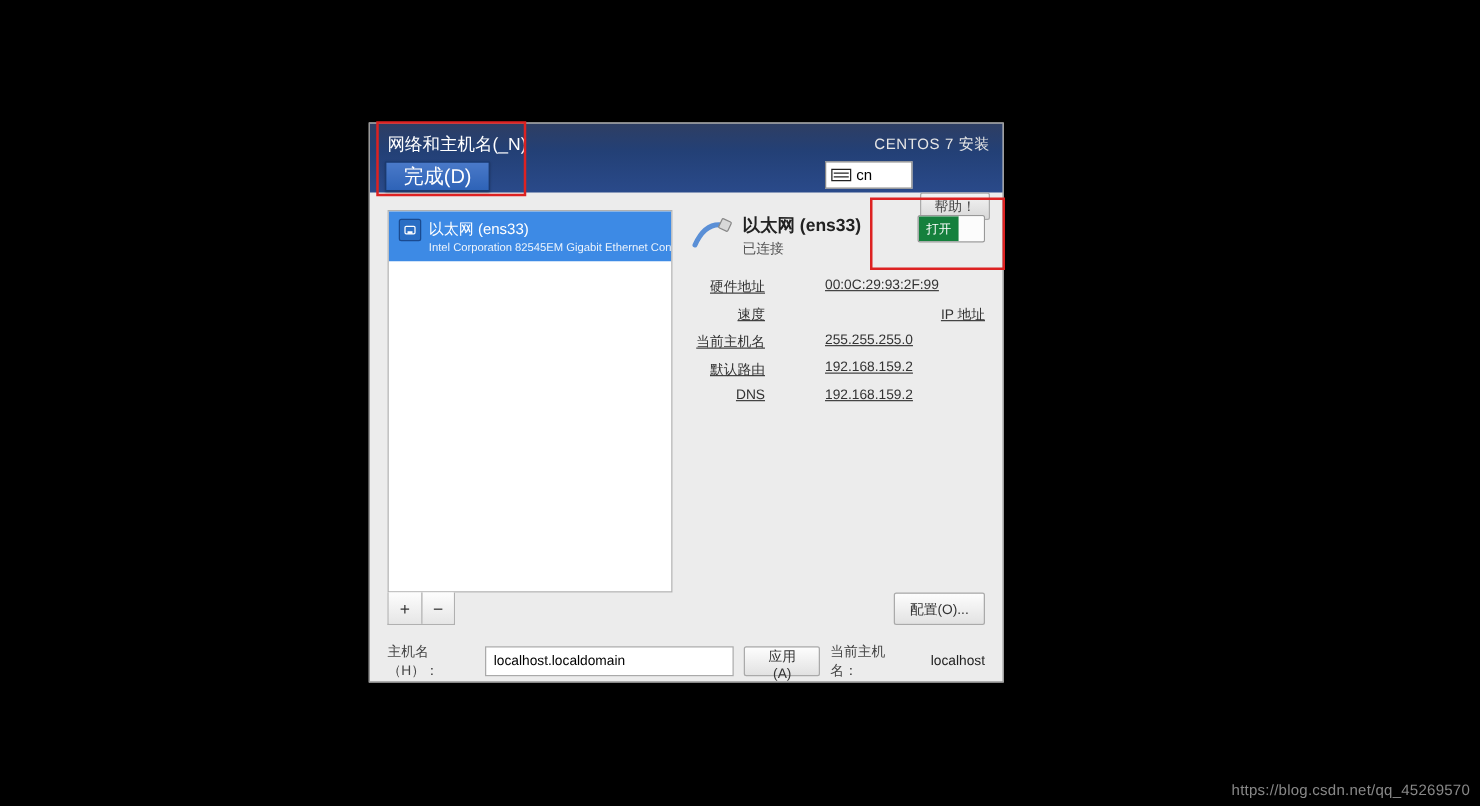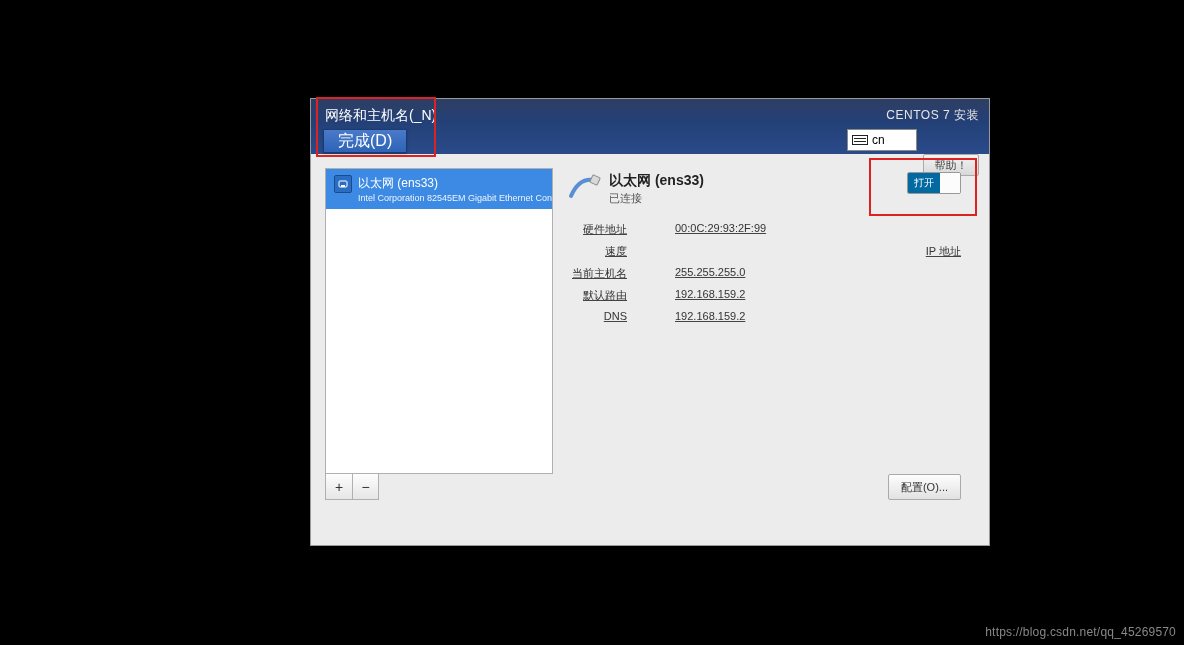--- a/index.html
+++ b/index.html
@@ -7,23 +7,23 @@
     background: #000;
     width: 1184px;
     height: 645px;
     font-family: "Microsoft YaHei", "PingFang SC", sans-serif;
     font-size: 12px;
     position: relative;
     overflow: hidden;
   }
   .window {
     position: absolute;
-    left: 310px;
+    left: 295px;
     top: 98px;
-    width: 680px;
+    width: 508px;
     height: 448px;
     background: #ececec;
     box-shadow: 0 0 8px rgba(0,0,0,0.5);
     border: 1px solid #999;
   }
   .header {
     height: 55px;
     background: linear-gradient(to bottom, #2e3e63 0%, #234076 40%, #2a4a8a 100%);
     position: relative;
     color: #fff;
@@ -85,21 +85,21 @@
     color: #444;
     border: 1px solid #aaa;
     border-radius: 2px;
     font-size: 11px;
     display: flex;
     align-items: center;
     justify-content: center;
     margin-top: 25px;
   }
   .content {
-    padding: 14px 28px 0 14px;
+    padding: 14px 14px 0 14px;
     display: flex;
     gap: 14px;
     height: 346px;
   }
   .left-panel {
     width: 228px;
     display: flex;
     flex-direction: column;
   }
   .nic-list {
@@ -180,21 +180,21 @@
   .toggle {
     width: 54px; height: 22px;
     border: 1px solid #999;
     border-radius: 2px;
     display: flex;
     overflow: hidden;
     background: #fff;
   }
   .toggle-on {
     flex: 1;
-    background: #0369a1;
+    background: #15803d;
     color: #fff;
     font-size: 10px;
     display: flex;
     align-items: center;
     justify-content: center;
   }
   .toggle-off { width: 20px; background: #fcfcfc; }
   .hl-box2 {
     position: absolute;
     right: -16px; top: -14px;
@@ -329,16 +329,23 @@
           <div class="toggle-off"></div>
         </div>
         <div class="hl-box2"></div>
       </div>
 
       <button class="config-btn">配置(O)...</button>
     </div>
 
   </div>
 
+  <div class="footer">
+    <span>主机名（H）：</span>
+    <input class="hostname-input" value="localhost.localdomain" style="">
+    <button class="apply-btn">应用(A)</button>
+    <span class="cur-host-label">当前主机名：</span>
+    <span class="cur-host-val">localhost</span>
+  </div>
 
 </div>
 
 <div class="watermark">https://blog.csdn.net/qq_45269570</div>
 
 </body></html>

